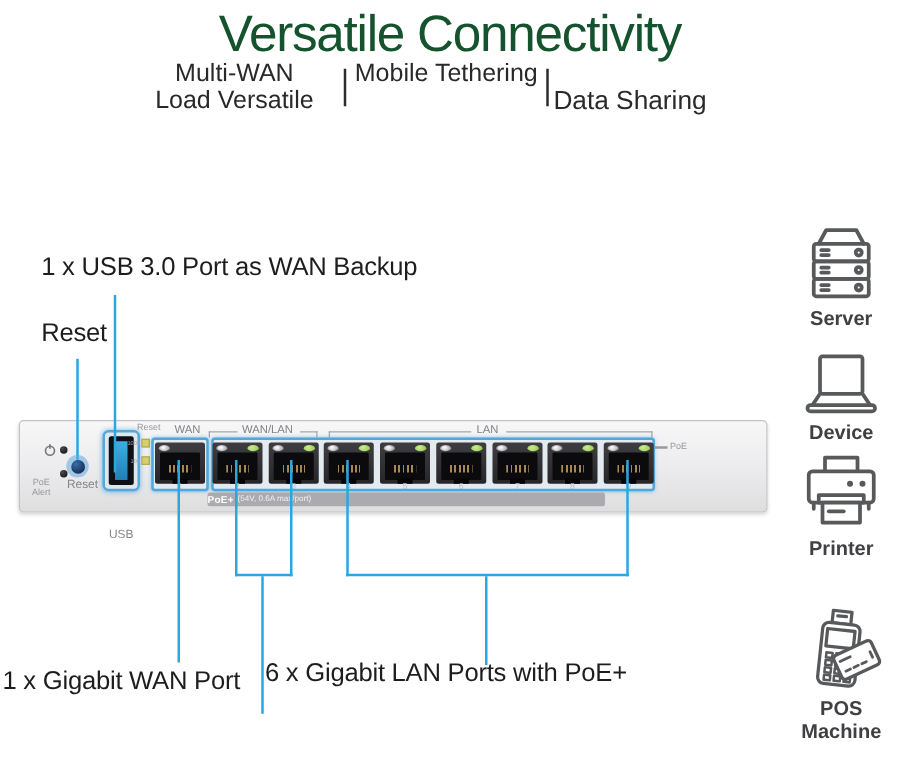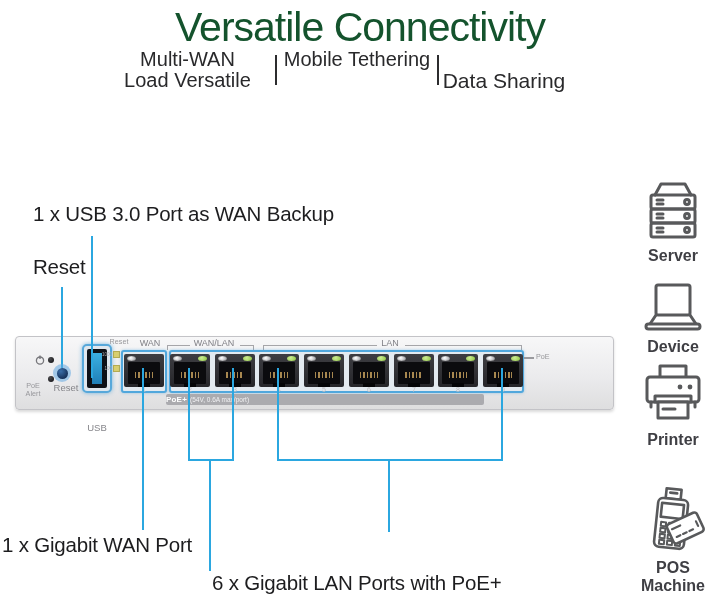--- a/index.html
+++ b/index.html
@@ -14,21 +14,21 @@
   .feat{display:flex;flex-direction:column;justify-content:flex-start;text-align:center;
         font-size:20px;line-height:21px;color:#29292b;}
   .feat.w1{width:175px}.feat.w2{width:160px}.feat.w3{width:130px;justify-content:flex-end;font-size:21px;}
   .feat-divider{width:2px;height:30px;background:#2c2c2e;align-self:center;}
 
   
   .co-label{position:absolute;font-size:20.5px;letter-spacing:-0.2px;color:#1d1d1f;white-space:nowrap;}
   #lbl-usb{left:33px;top:202px;}
   #lbl-reset{left:33px;top:255px;}
   #lbl-wan{left:2px;top:533px;}
-  #lbl-lan{left:212px;top:527px;margin-top:44px;}
+  #lbl-lan{left:212px;top:527px;}
   #lbl-wanlan{left:36px;top:572px;}
 
   
   .callout-v{position:absolute;width:2px;background:var(--accent);z-index:6;}
   .callout-h{position:absolute;height:2px;background:var(--accent);z-index:6;}
 
   
   .device{position:absolute;left:15px;top:336px;width:597px;height:72px;z-index:1;
           background:linear-gradient(#f7f7f8, #ebebed 55%, #dededf);
           border:1px solid #c3c3c7;border-radius:4px;

